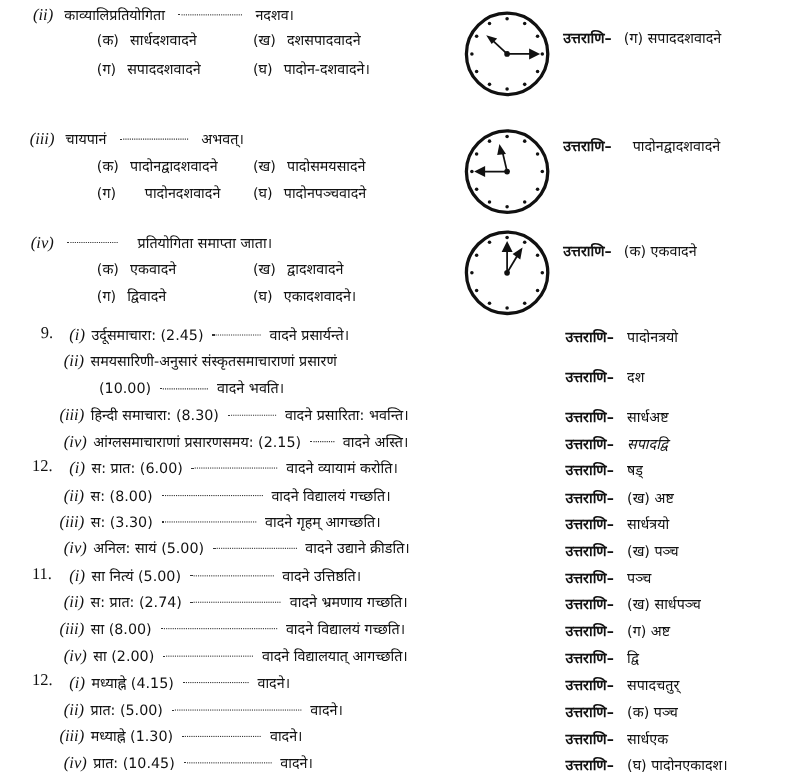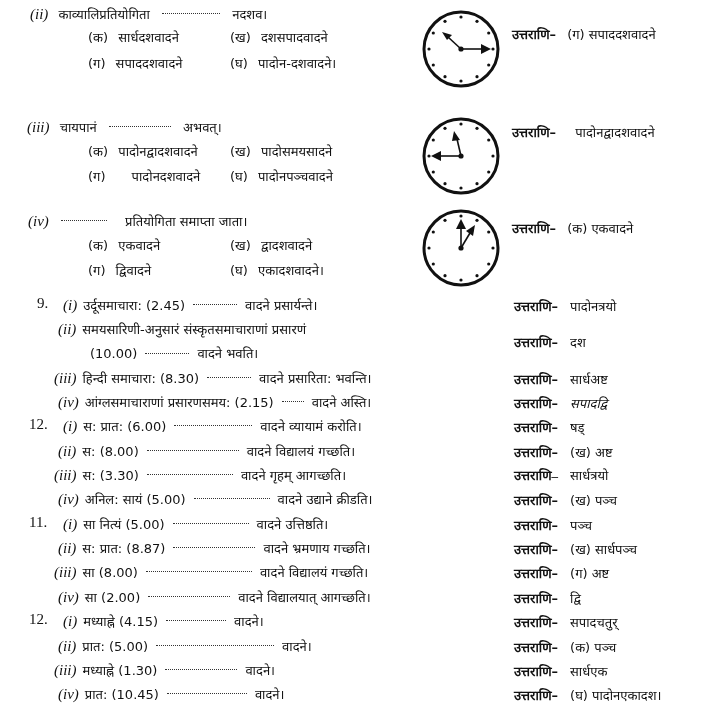--- a/index.html
+++ b/index.html
@@ -193,33 +193,33 @@
       <span class="abs qnum" style="left: 29px; top: 416px;">12.</span>
       <div class="abs txt" style="left: 63px; top: 417px;"><span class="roman" style="margin-right: 6px;">(i)</span><span>स: प्रात: (6.00)</span><span class="dots" style="width: 78px;"></span><span>वादने व्यायामं करोति।</span></div>
       <div class="abs" style="left: 514px; top: 417px;"><span class="ans-label">उत्तराणि–</span><span class="txt" style="margin-left: 12px;">षड्</span></div>
     </div>
     <div>
       <div class="abs txt" style="left: 58px; top: 442px;"><span class="roman" style="margin-right: 6px;">(ii)</span><span>स: (8.00)</span><span class="dots" style="width: 92px;"></span><span>वादने विद्यालयं गच्छति।</span></div>
       <div class="abs" style="left: 514px; top: 442px;"><span class="ans-label">उत्तराणि–</span><span class="txt" style="margin-left: 12px;">(ख) अष्ट</span></div>
     </div>
     <div>
       <div class="abs txt" style="left: 54px; top: 466px;"><span class="roman" style="margin-right: 6px;">(iii)</span><span>स: (3.30)</span><span class="dots" style="width: 86px;"></span><span>वादने गृहम् आगच्छति।</span></div>
-      <div class="abs" style="left: 514px; top: 466px; font-family: Liberation Serif, serif;"><span class="ans-label">उत्तराणि–</span><span class="txt" style="margin-left: 12px;">सार्धत्रयो</span></div>
+      <div class="abs" style="left: 514px; top: 466px;"><span class="ans-label">उत्तराणि–</span><span class="txt" style="margin-left: 12px;">सार्धत्रयो</span></div>
     </div>
     <div>
       <div class="abs txt" style="left: 58px; top: 490px;"><span class="roman" style="margin-right: 6px;">(iv)</span><span>अनिल: सायं (5.00)</span><span class="dots" style="width: 76px;"></span><span>वादने उद्याने क्रीडति।</span></div>
       <div class="abs" style="left: 514px; top: 490px;"><span class="ans-label">उत्तराणि–</span><span class="txt" style="margin-left: 12px;">(ख) पञ्च</span></div>
     </div>
     <div>
       <span class="abs qnum" style="left: 29px; top: 514px;">11.</span>
       <div class="abs txt" style="left: 63px; top: 515px;"><span class="roman" style="margin-right: 6px;">(i)</span><span>सा नित्यं (5.00)</span><span class="dots" style="width: 76px;"></span><span>वादने उत्तिष्ठति।</span></div>
       <div class="abs" style="left: 514px; top: 515px;"><span class="ans-label">उत्तराणि–</span><span class="txt" style="margin-left: 12px;">पञ्च</span></div>
     </div>
     <div>
-      <div class="abs txt" style="left: 58px; top: 539px;"><span class="roman" style="margin-right: 6px;">(ii)</span><span>स: प्रात: (8.87)</span><span class="dots" style="width: 82px;"></span><span>वादने भ्रमणाय गच्छति।</span></div>
+      <div class="abs txt" style="left: 58px; top: 539px;"><span class="roman" style="margin-right: 6px;">(ii)</span><span>स: प्रात: (2.74)</span><span class="dots" style="width: 82px;"></span><span>वादने भ्रमणाय गच्छति।</span></div>
       <div class="abs" style="left: 514px; top: 539px;"><span class="ans-label">उत्तराणि–</span><span class="txt" style="margin-left: 12px;">(ख) सार्धपञ्च</span></div>
     </div>
     <div>
       <div class="abs txt" style="left: 54px; top: 563px;"><span class="roman" style="margin-right: 6px;">(iii)</span><span>सा (8.00)</span><span class="dots" style="width: 106px;"></span><span>वादने विद्यालयं गच्छति।</span></div>
       <div class="abs" style="left: 514px; top: 563px;"><span class="ans-label">उत्तराणि–</span><span class="txt" style="margin-left: 12px;">(ग) अष्ट</span></div>
     </div>
     <div>
       <div class="abs txt" style="left: 58px; top: 588px;"><span class="roman" style="margin-right: 6px;">(iv)</span><span>सा (2.00)</span><span class="dots" style="width: 82px;"></span><span>वादने विद्यालयात् आगच्छति।</span></div>
       <div class="abs" style="left: 514px; top: 588px;"><span class="ans-label">उत्तराणि–</span><span class="txt" style="margin-left: 12px;">द्वि</span></div>
     </div>

